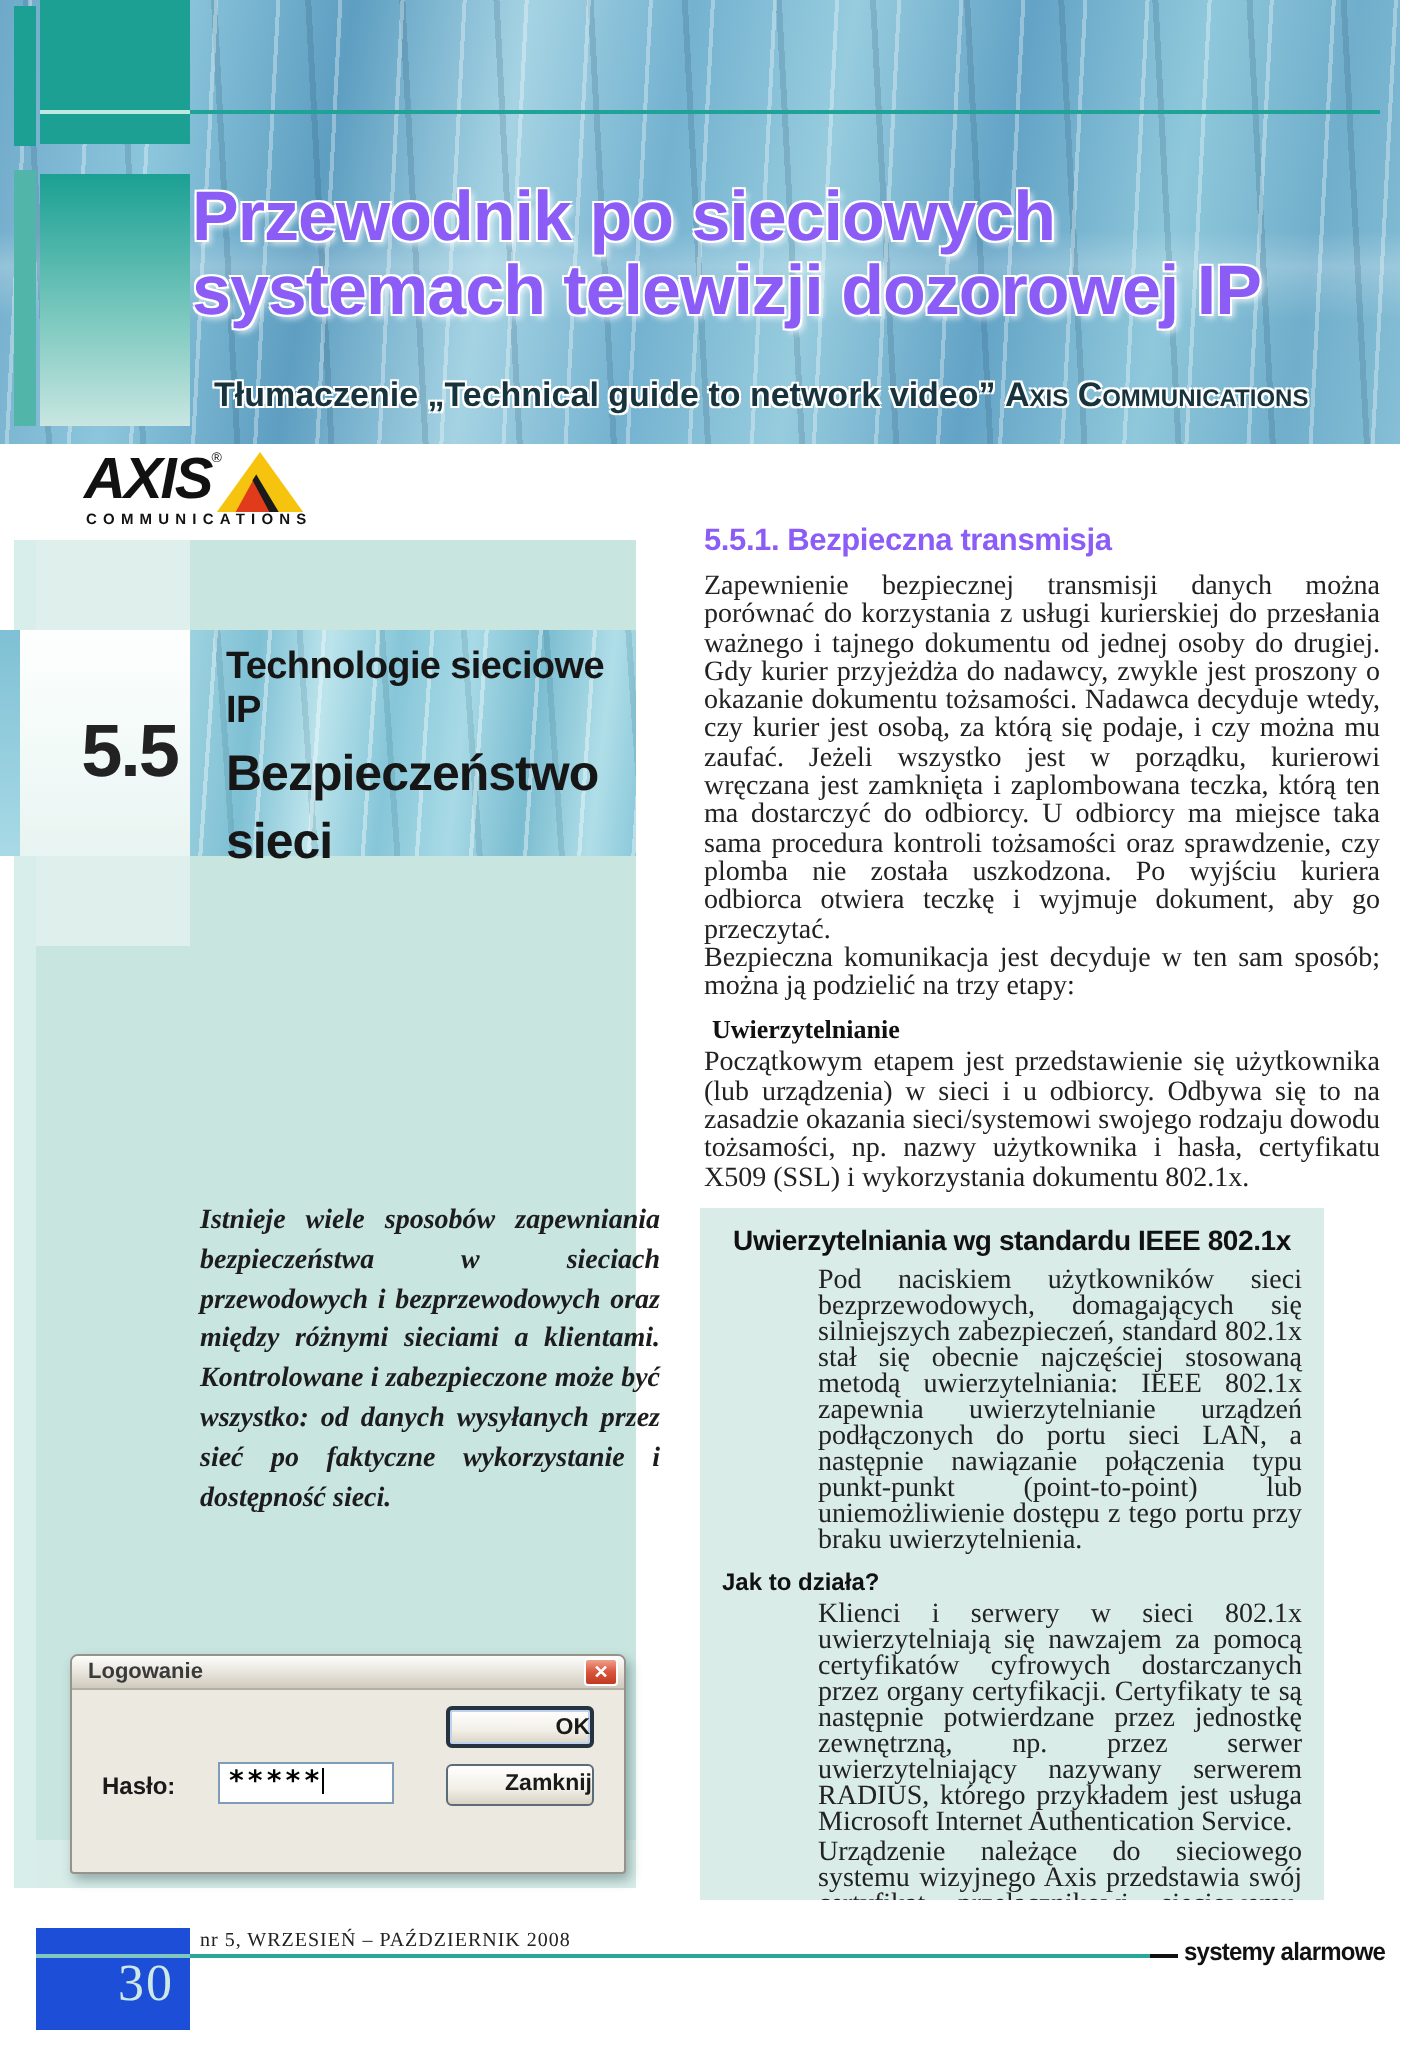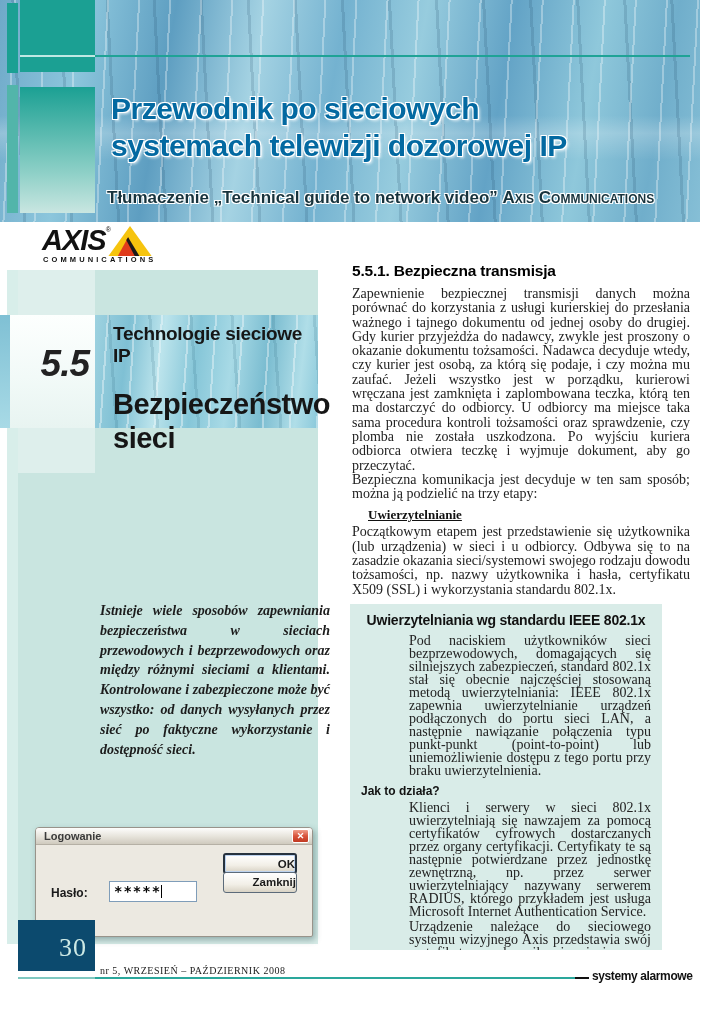--- a/index.html
+++ b/index.html
@@ -21,23 +21,23 @@
   .hero-rule { position:absolute; left:20px; top:55px; width:670px; height:2px; background:#1fa396; }
   .hero-rule-light { position:absolute; left:20px; top:55px; width:75px; height:2px; background:#bfe8e3; }
   .accent-strip { position:absolute; left:7px; width:11px; }
   .strip-a { top:3px; height:70px; background:#1ba093; }
   .strip-b { top:85px; height:128px; background:#52b5aa; }
   .strip-c { top:270px; height:674px; background:#d8eeea; }
   .block-top { position:absolute; left:20px; top:0; width:75px; height:72px; background:#1ba093; }
   .block-grad { position:absolute; left:20px; top:87px; width:75px; height:126px;
     background:linear-gradient(180deg,#1ba093 0%,#8ed0c7 68%,#c9e6e1 100%); }
   .page-title {
-    position:absolute; left:111px; top:90px; width:590px;
-    font-size:30px; line-height:37px; font-weight:bold; letter-spacing:-.5px;
-    color:#0369a1;
+    position:absolute; left:96px; top:90px; width:590px;
+    font-size:35px; line-height:37px; font-weight:bold; letter-spacing:-.5px;
+    color:#8b5cf6;
     text-shadow:-1px -1px 0 #fff, 1px -1px 0 #fff, -1px 1px 0 #fff, 1px 1px 0 #fff, 2px 2px 3px rgba(255,255,255,.75);
   }
   .page-subtitle {
     position:absolute; left:107px; top:188px; width:580px;
     font-size:17px; font-weight:bold; color:#17333d;
     text-shadow:-1px -1px 0 #fff, 1px -1px 0 #fff, -1px 1px 0 #fff, 1px 1px 0 #fff;
   }
   .page-subtitle .brand-caps { font-variant:small-caps; }
   
   .logo { position:absolute; left:42px; top:226px; width:140px; height:42px; }
@@ -55,49 +55,49 @@
   .left-panel { position:absolute; left:7px; top:270px; width:311px; height:674px; background:#c9e5e0; }
   .panel-light-a { position:absolute; left:18px; top:270px; width:77px; height:45px; background:rgba(255,255,255,.4); }
   .panel-light-b { position:absolute; left:18px; top:428px; width:77px; height:45px; background:rgba(255,255,255,.4); }
   .panel-light-c { position:absolute; left:18px; top:920px; width:300px; height:24px; background:rgba(255,255,255,.28); }
   
   .band-photo-left { position:absolute; left:0; top:315px; width:10px; height:113px;
     background:linear-gradient(180deg,#7fc0d4,#a8dae6); }
   .band-number-zone { position:absolute; left:10px; top:315px; width:85px; height:113px;
     background:linear-gradient(180deg,#fdfffe 0%,#f2faf8 55%,#e8f4f1 100%); }
   .section-number {
-    position:absolute; right:6px; top:28px; font-size:37px; font-weight:600;
-    color:#222; letter-spacing:-1px;font-style:italic;
+    position:absolute; right:6px; top:40px; font-size:37px; font-weight:600;
+    color:#222; letter-spacing:-1px;
   }
   .band-photo {
     position:absolute; left:95px; top:315px; width:223px; height:113px;
     background:
       repeating-linear-gradient(94deg, rgba(255,255,255,0) 0 12px, rgba(255,255,255,.38) 12px 14px, rgba(255,255,255,0) 14px 27px),
       repeating-linear-gradient(86deg, rgba(26,84,108,0) 0 20px, rgba(26,84,108,.14) 20px 23px, rgba(26,84,108,0) 23px 41px),
       linear-gradient(97deg,#9ed2e0 0%,#7fc0d4 15%,#bce4ec 30%,#86c6d8 45%,#a8dae6 60%,#7abcd0 75%,#b0dee8 90%,#8ac8da 100%);
     color:#161616; padding:8px 0 0 18px;
   }
   .section-kicker { font-size:19px; font-weight:bold; letter-spacing:-.3px; }
-  .section-title { font-size:29px; font-weight:bold; letter-spacing:-.5px; line-height:34px; margin-top:20px; }
+  .section-title { font-size:25px; font-weight:bold; letter-spacing:-.5px; line-height:34px; margin-top:3px; }
   
   .sidebar-note {
     position:absolute; left:100px; top:601px; width:230px;
     font-family:"Liberation Serif", serif; font-weight:bold; font-style:italic;
     font-size:14px; line-height:19.8px; color:#1c1c1c; text-align:justify;
   }
   
   .article { position:absolute; left:352px; top:262px; width:338px; color:#1e1e1e; }
-  .article h3 { font-size:15.5px; font-weight:bold; letter-spacing:-.2px; color:#000000; margin-bottom:7px; }
+  .article h3 { font-size:15.5px; font-weight:bold; letter-spacing:-.2px; color:#8b5cf6; margin-bottom:7px; }
   .article p, .infobox p {
     font-family:"Liberation Serif", serif; font-size:14px; line-height:14.3px;
     text-align:justify; color:#222;
   }
   .article .subhead {
     font-family:"Liberation Serif", serif; font-weight:bold; font-size:13px;
-    margin:6px 0 2px 16px; color:#111;text-decoration:underline;
+    margin:6px 0 2px 4px; color:#111;
   }
   
   .infobox {
     position:absolute; left:350px; top:604px; width:312px; height:346px;
     background:#d9ece8; padding:8px 11px 10px 11px; overflow:hidden;
   }
   .infobox .box-title { font-size:14px; font-weight:bold; text-align:center; color:#111; margin-bottom:6px; letter-spacing:-.2px; }
   .infobox p { line-height:13px; margin-bottom:2px;margin-left:48px; }
   .infobox .box-subhead { font-size:12px; font-weight:bold; color:#111; margin:7px 0 3px 0; }
   
@@ -126,23 +126,23 @@
     letter-spacing:1px; overflow:hidden; white-space:nowrap;
   }
   .dlg-caret { display:inline-block; width:1px; height:13px; background:#000; vertical-align:-2px; }
   .dlg-btn {
     position:absolute; left:187px; width:74px; height:21px;
     border-radius:3px; font-size:11.5px; font-weight:bold; color:#1a1a1a;
     background:linear-gradient(180deg,#ffffff 0%,#f2efe7 60%,#d9d3c5 100%);
     text-align:right; line-height:19px; cursor:default;
   }
   .dlg-btn-ok { top:25px; border:2px solid #26323e; box-shadow:inset 0 0 0 1px #bcd2ee; }
-  .dlg-btn-close { top:44px; border:1px solid #5c6b7a;padding-left:16px; }
-  
-  .footer-block { position:absolute; left:18px; top:920px; width:77px; height:51px; background:#0c4a6e; }
+  .dlg-btn-close { top:54px; border:1px solid #5c6b7a;padding-left:16px; }
+  
+  .footer-block { position:absolute; left:18px; top:964px; width:77px; height:51px; background:#1d4ed8; }
   .footer-page-num {
     position:absolute; right:8px; top:13px; font-family:"Liberation Serif", serif;
     font-size:26px; color:#cde9e5; letter-spacing:1px;
   }
   .footer-rule-light { position:absolute; left:18px; top:977px; width:77px; height:2px; background:#7fc8c0; }
   .footer-rule { position:absolute; left:95px; top:977px; width:480px; height:2px; background:#2aa79b; }
   .footer-rule-dark { position:absolute; left:575px; top:977px; width:14px; height:2px; background:#111; }
   .footer-issue {
     position:absolute; left:100px; top:965px; font-family:"Liberation Serif", serif;
     font-size:10px; letter-spacing:.5px; color:#222;
@@ -202,21 +202,21 @@
     </div>
   </div>
 
   <div class="sidebar-note">Istnieje wiele sposobów zapewniania bezpieczeństwa w sieciach przewodowych i bezprzewodowych oraz między różnymi sieciami a klientami. Kontrolowane i zabezpieczone może być wszystko: od danych wysyłanych przez sieć po faktyczne wykorzystanie i dostępność sieci.</div>
 
   <div class="article">
     <h3>5.5.1. Bezpieczna transmisja</h3>
     <p>Zapewnienie bezpiecznej transmisji danych można porównać do korzystania z usługi kurierskiej do przesłania ważnego i tajnego dokumentu od jednej osoby do drugiej. Gdy kurier przyjeżdża do nadawcy, zwykle jest proszony o okazanie dokumentu tożsamości. Nadawca decyduje wtedy, czy kurier jest osobą, za którą się podaje, i czy można mu zaufać. Jeżeli wszystko jest w porządku, kurierowi wręczana jest zamknięta i zaplombowana teczka, którą ten ma dostarczyć do odbiorcy. U odbiorcy ma miejsce taka sama procedura kontroli tożsamości oraz sprawdzenie, czy plomba nie została uszkodzona. Po wyjściu kuriera odbiorca otwiera teczkę i wyjmuje dokument, aby go przeczytać.</p>
     <p>Bezpieczna komunikacja jest decyduje w ten sam sposób; można ją podzielić na trzy etapy:</p>
     <div class="subhead">Uwierzytelnianie</div>
-    <p>Początkowym etapem jest przedstawienie się użytkownika (lub urządzenia) w sieci i u odbiorcy. Odbywa się to na zasadzie okazania sieci/systemowi swojego rodzaju dowodu tożsamości, np. nazwy użytkownika i hasła, certyfikatu X509 (SSL) i wykorzystania standardu 802.1x.</p>
+    <p>Początkowym etapem jest przedstawienie się użytkownika (lub urządzenia) w sieci i u odbiorcy. Odbywa się to na zasadzie okazania sieci/systemowi swojego rodzaju dowodu tożsamości, np. nazwy użytkownika i hasła, certyfikatu X509 (SSL) i wykorzystania dokumentu 802.1x.</p>
   </div>
 
   <div class="infobox">
     <div class="box-title">Uwierzytelniania wg standardu IEEE 802.1x</div>
     <p>Pod naciskiem użytkowników sieci bezprzewodowych, domagających się silniejszych zabezpieczeń, standard 802.1x stał się obecnie najczęściej stosowaną metodą uwierzytelniania: IEEE 802.1x zapewnia uwierzytelnianie urządzeń podłączonych do portu sieci LAN, a następnie nawiązanie połączenia typu punkt-punkt (point-to-point) lub uniemożliwienie dostępu z tego portu przy braku uwierzytelnienia.</p>
     <div class="box-subhead">Jak to działa?</div>
     <p>Klienci i serwery w sieci 802.1x uwierzytelniają się nawzajem za pomocą certyfikatów cyfrowych dostarczanych przez organy certyfikacji. Certyfikaty te są następnie potwierdzane przez jednostkę zewnętrzną, np. przez serwer uwierzytelniający nazywany serwerem RADIUS, którego przykładem jest usługa Microsoft Internet Authentication Service.</p>
     <p>Urządzenie należące do sieciowego systemu wizyjnego Axis przedstawia swój certyfikat przełącznikowi sieciowemu, który z kolei przekazuje go do serwera RADIUS. Ten akceptuje lub odrzuca certyfikat, informuje o tym przełącznik, który udziela lub zabrania dostępu do sieci z określonego portu.</p>
 
   </div>

